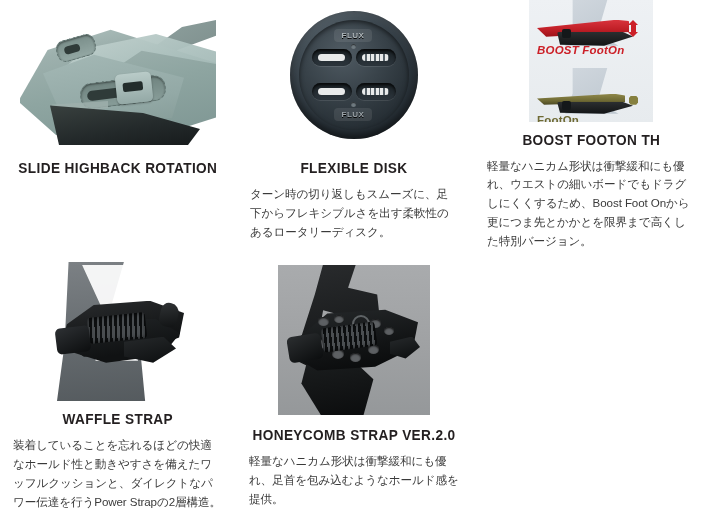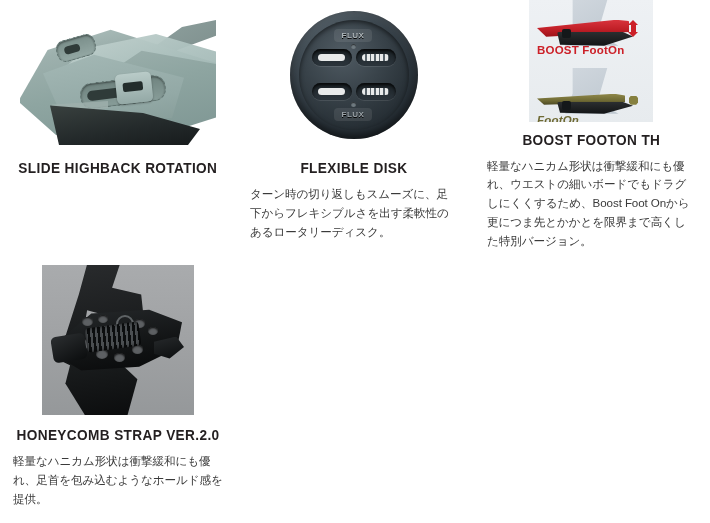--- a/index.html
+++ b/index.html
@@ -255,21 +255,21 @@
   
   .img-boost {
     width: 124px;
     height: 126px;
     position: relative;
     background: linear-gradient(180deg, #eef1f4 0%, #e7ebee 100%);
     overflow: hidden;
   }
   .bt-half { position: absolute; left: 0; width: 124px; height: 63px; }
   .bt-half.top { top: 0; }
-  .bt-half.bottom { top: 68px; font-style: italic; }
+  .bt-half.bottom { top: 68px; }
   .bt-boot {
     position: absolute;
     left: 30px; top: 2px;
     width: 62px; height: 46px;
     background: linear-gradient(150deg, #cfd6dd, #b9c3cc);
     clip-path: polygon(22% 0%, 78% 0%, 62% 74%, 96% 100%, 10% 100%, 22% 56%);
     opacity: .92;
   }
   .bt-bar-red {
     position: absolute;
@@ -335,21 +335,21 @@
   }
   .bt-label {
     position: absolute;
     left: 8px;
     bottom: 3px;
     font-size: 11.5px;
     font-weight: bold;
     letter-spacing: .2px;
     white-space: nowrap;
   }
-  .bt-label.red { color: #cc2028; }
+  .bt-label.red { color: #cc2028; font-style: italic; }
   .bt-label.olive { color: #6f6a34; }
 
   
   .img-cloud {
     width: 196px;
     height: 148px;
     position: relative;
     overflow: hidden;
     background: linear-gradient(150deg, #2a2c2e 0%, #1a1c1e 45%, #0e1011 100%);
   }
@@ -647,20 +647,36 @@
             <div class="bt-dot-olive"></div>
             <div class="bt-label olive">FootOn</div>
           </div>
         </div>
       </div>
       <h3 class="card-title">BOOST FOOTON TH</h3>
       <p class="card-body">軽量なハニカム形状は衝撃緩和にも優れ、ウエストの細いボードでもドラグしにくくするため、Boost Foot Onから更につま先とかかとを限界まで高くした特別バージョン。</p>
     </div>
 
 
+    <div class="cell cell-5">
+      <div class="figure figure-r2">
+        <div class="img-waffle">
+          <div class="wf-ghost"></div>
+          <div class="wf-ghost2"></div>
+          <div class="wf-strap"></div>
+          <div class="wf-strap2"></div>
+          <div class="wf-tongue"></div>
+          <div class="wf-ribs"></div>
+          <div class="wf-buckle"></div>
+          <div class="wf-tip"></div>
+        </div>
+      </div>
+      <h3 class="card-title">WAFFLE STRAP</h3>
+      <p class="card-body">装着していることを忘れるほどの快適なホールド性と動きやすさを備えたワッフルクッションと、ダイレクトなパワー伝達を行うPower Strapの2層構造。</p>
+    </div>
 
     <div class="cell cell-6">
       <div class="figure figure-r2">
         <div class="img-honey">
           <div class="hc-highback"></div>
           <div class="hc-leg"></div>
           <div class="hc-strap"></div>
           <div class="hc-hole" style="left:40px;top:52px;width:11px;height:9px;"></div>
           <div class="hc-hole" style="left:56px;top:50px;width:10px;height:8px;"></div>
           <div class="hc-hole" style="left:92px;top:54px;width:11px;height:9px;"></div>

